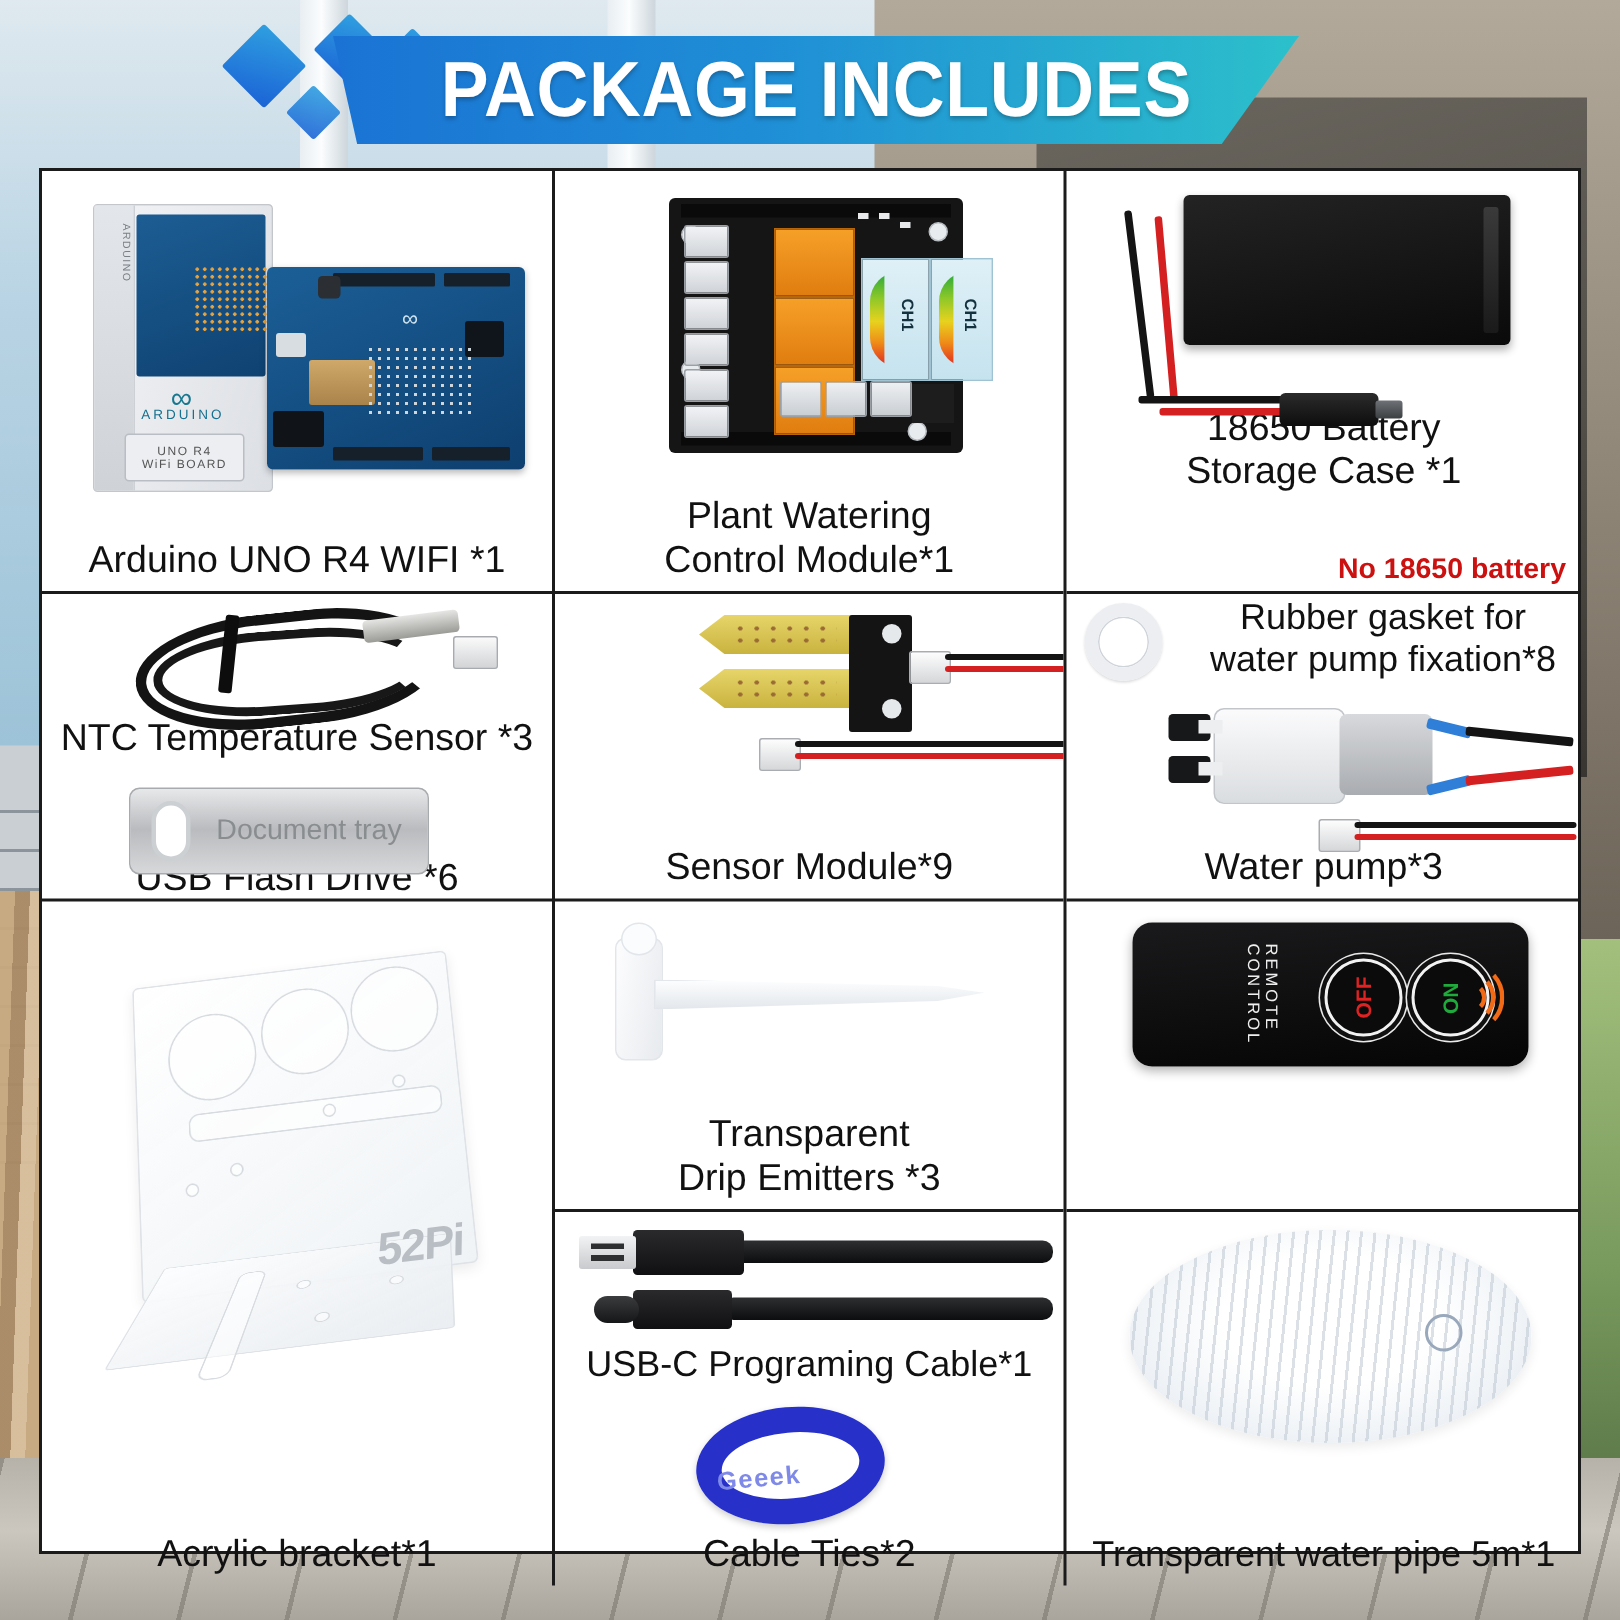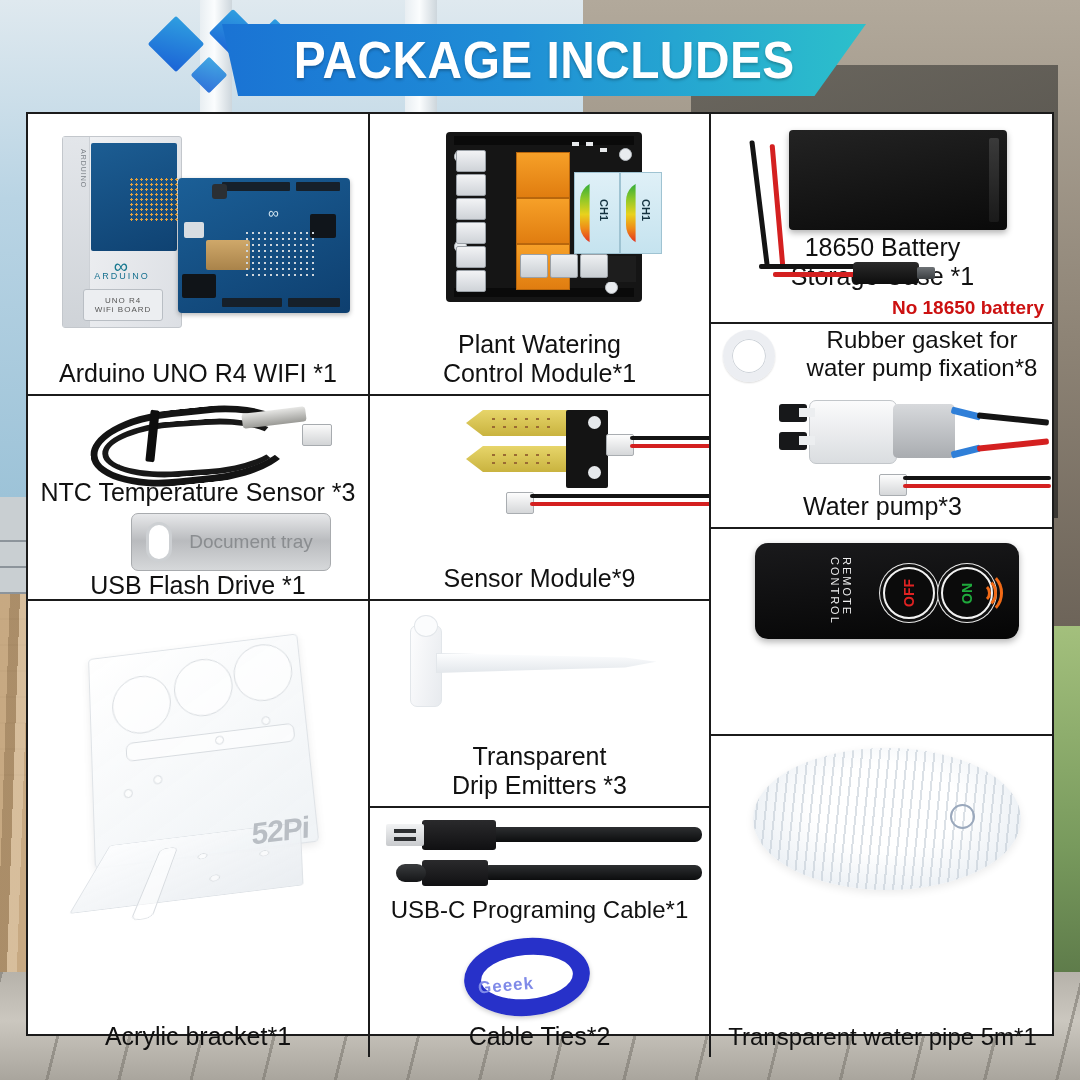--- a/index.html
+++ b/index.html
@@ -144,24 +144,24 @@
     transform:rotate(-4deg);}
   .ntc-probe{position:absolute;left:214px;top:14px;width:64px;height:15px;
     background:linear-gradient(180deg,#e6e6e4,#9a9a96);border-radius:3px;
     transform:rotate(-7deg);}
   .ntc-con{position:absolute;left:274px;top:28px;width:28px;height:20px;
     background:linear-gradient(180deg,#fafafa,#d2d4d6);border:1px solid #a7abaf;border-radius:2px;}
   .ntc-tie{position:absolute;left:120px;top:14px;width:9px;height:52px;
     background:#0d0d0d;border-radius:2px;transform:rotate(6deg);}
 
   
-  .usbdrv{position:absolute;left:58px;top:0;width:198px;height:56px;
+  .usbdrv{position:absolute;left:58px;top:12px;width:198px;height:56px;
     background:linear-gradient(180deg,#e7e8ea 0%,#b9bbbe 48%,#d6d8da 100%);
     border-radius:7px;border:1px solid #a8abae;
-    display:flex;align-items:center;margin-left:45px;}
+    display:flex;align-items:center;}
   .usbdrv .eye{width:26px;height:40px;margin-left:14px;border-radius:13px;
     background:#fff;border:3px solid #cdd0d3;box-sizing:border-box;}
   .usbdrv .label{flex:1;text-align:center;font-size:19px;color:#8a8d90;}
 
   
   .soil-pcb{position:absolute;left:196px;top:14px;width:42px;height:78px;
     background:#141414;border-radius:2px;}
   .soil-pcb .h{position:absolute;width:13px;height:13px;border-radius:50%;
     background:#e6e9ec;left:22px;}
   .prong{position:absolute;left:96px;width:106px;height:26px;
@@ -342,21 +342,21 @@
         <div class="ntc-con"></div>
         <div class="ntc-tie"></div>
       </div>
       <div class="cap">NTC Temperature Sensor *3</div>
       <div class="art" style="flex:0 0 58px;">
         <div class="usbdrv">
           <div class="eye"></div>
           <div class="label">Document tray</div>
         </div>
       </div>
-      <div class="cap">USB Flash Drive *1</div>
+      <div class="cap">USB Flash Drive *6</div>
     </div>
 
     <div class="cell" style="flex:1 1 auto;">
       <div class="art">
         <div class="acr">
           <div class="back">
             <div class="hole" style="left:22px;top:24px;width:58px;height:58px;"></div>
             <div class="hole" style="left:86px;top:14px;width:58px;height:58px;"></div>
             <div class="hole" style="left:148px;top:6px;width:58px;height:58px;"></div>
             <div class="slot" style="left:34px;top:92px;width:168px;height:17px;"></div>
@@ -470,21 +470,21 @@
       <div class="art" style="flex:0 0 92px;">
         <div class="tie"></div>
         <div class="tie-txt">Geeek</div>
       </div>
       <div class="cap">Cable Ties*2</div>
     </div>
   </div>
 
   <div class="col">
 
-    <div class="cell" style="height:208px;">
+    <div class="cell" style="height:280px;gap:34px;">
       <div class="art">
         <div class="bat"></div>
         <div class="wireblk" style="left:46px;top:26px;width:5px;height:126px;background:#141414;transform:rotate(-7deg);"></div>
         <div class="wirered" style="left:64px;top:30px;width:5px;height:124px;background:#d42020;transform:rotate(-5deg);"></div>
         <div class="wireblk" style="left:48px;top:150px;width:100px;height:5px;background:#141414;"></div>
         <div class="wirered" style="left:62px;top:158px;width:86px;height:5px;background:#d42020;"></div>
         <div class="plug"></div>
       </div>
       <div class="cap">
         <div>18650 Battery</div>

